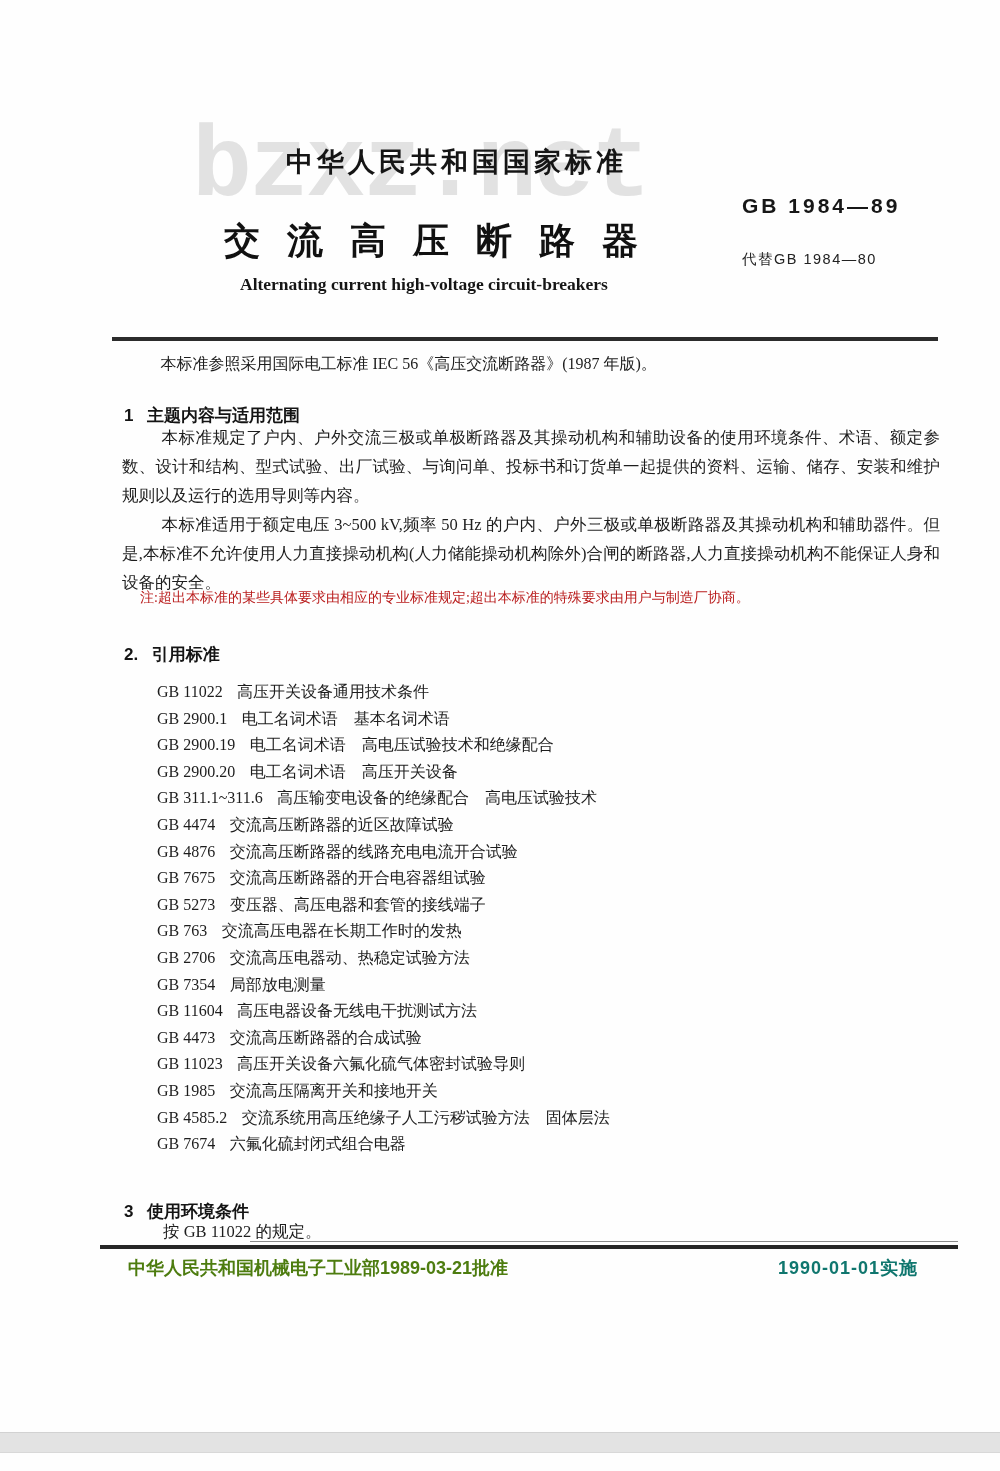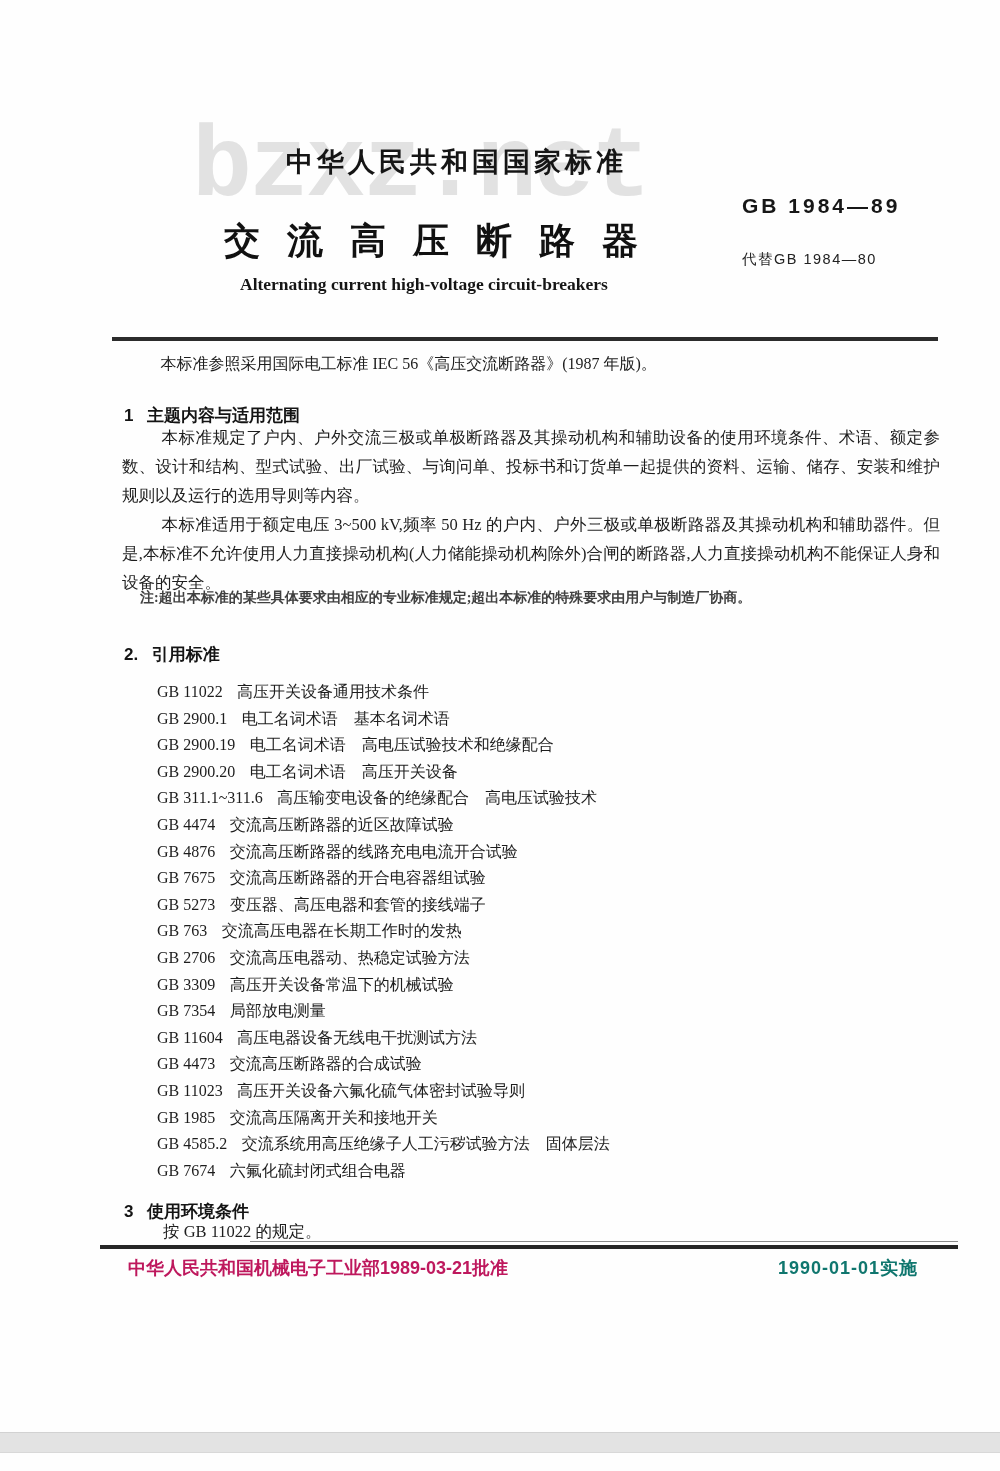--- a/index.html
+++ b/index.html
@@ -55,37 +55,37 @@
   .h1-pos{top:392px;}
   .h2-pos{top:631px;}
   .h3-pos{top:1188px;}
   .body-paras{
     position:absolute;left:122px;top:423px;width:818px;
     font-size:16.5px;line-height:29px;text-align:justify;
   }
   .body-paras p{margin:0;text-indent:2.4em;}
   .note{
     position:absolute;left:140px;top:588px;width:780px;
-    font-size:14px;line-height:20px;color:#404040;white-space:nowrap;font-weight:bold;
+    font-size:14px;line-height:20px;color:#b91c1c;white-space:nowrap;
   }
   .std-list{
     position:absolute;left:144px;top:666px;width:740px;
     font-size:16px;line-height:26.6px;list-style:none;margin:13px;padding:0;
   }
   .std-list .code{margin-right:0.9em;}
   .s3-para{
     position:absolute;left:163px;top:1221px;
     font-size:16.5px;white-space:nowrap;
   }
   .thin-rule{position:absolute;left:250px;top:1241px;width:708px;height:1px;background:#8a8a8a;}
   .rule-bottom{position:absolute;left:100px;top:1245px;width:858px;height:4px;background:#262626;}
   .footer-approval{
     position:absolute;left:128px;top:1256px;
     font-family:"Liberation Sans","DejaVu Sans",sans-serif;
-    font-weight:700;font-size:18px;white-space:nowrap;color:#be185d;
+    font-weight:700;font-size:18px;white-space:nowrap;color:#4d7c0f;
   }
   .footer-impl{
     position:absolute;left:778px;top:1256px;
     font-family:"Liberation Sans","DejaVu Sans",sans-serif;
     font-weight:700;font-size:18px;letter-spacing:1px;white-space:nowrap;color:#0f766e;
   }
   .scan-band{
     position:absolute;left:0;top:1432px;width:1000px;height:19px;
     background:#e3e3e3;border-top:1px solid #d2d2d2;border-bottom:1px solid #d8d8d8;
   }
@@ -139,21 +139,20 @@
         <li><span class="code">GB 4876</span><span>交流高压断路器的线路充电电流开合试验</span></li>
 
         <li><span class="code">GB 7675</span><span>交流高压断路器的开合电容器组试验</span></li>
 
         <li><span class="code">GB 5273</span><span>变压器、高压电器和套管的接线端子</span></li>
 
         <li><span class="code">GB 763</span><span>交流高压电器在长期工作时的发热</span></li>
 
         <li><span class="code">GB 2706</span><span>交流高压电器动、热稳定试验方法</span></li>
 
-        <li><span class="code">GB 3309</span><span>高压开关设备常温下的机械试验</span></li>
 
         <li><span class="code">GB 7354</span><span>局部放电测量</span></li>
 
         <li><span class="code">GB 11604</span><span>高压电器设备无线电干扰测试方法</span></li>
 
         <li><span class="code">GB 4473</span><span>交流高压断路器的合成试验</span></li>
 
         <li><span class="code">GB 11023</span><span>高压开关设备六氟化硫气体密封试验导则</span></li>
 
         <li><span class="code">GB 1985</span><span>交流高压隔离开关和接地开关</span></li>

